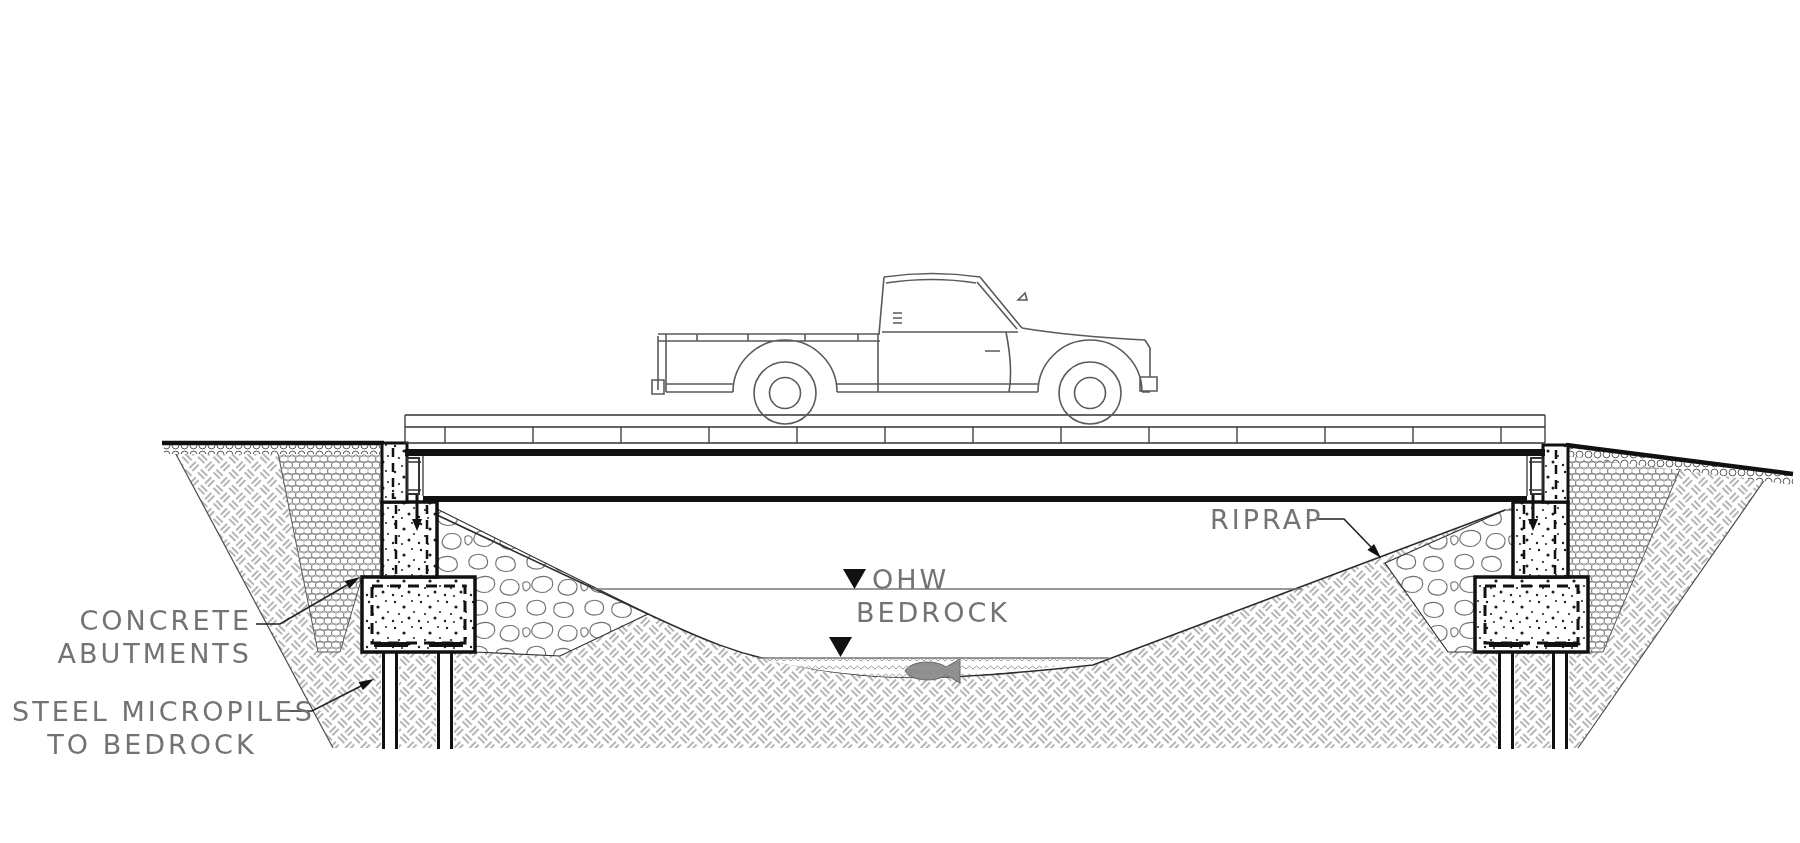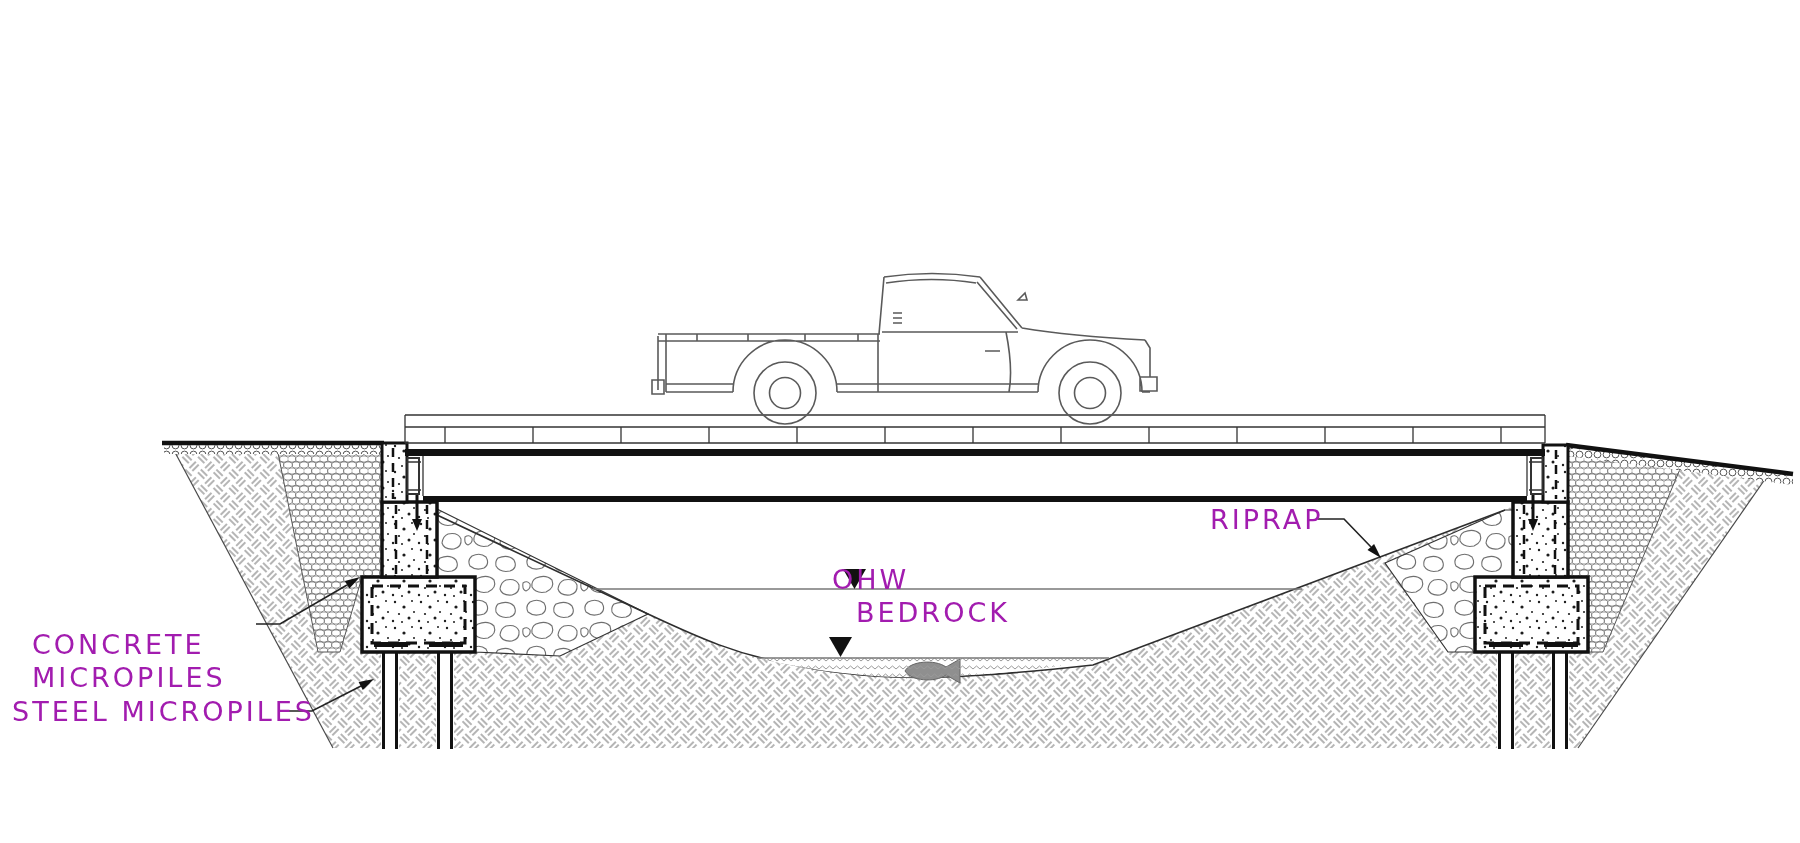--- a/index.html
+++ b/index.html
@@ -1,21 +1,21 @@
 <!DOCTYPE html>
 <html><head>
 <meta charset="utf-8">
 <style>
   html,body{margin:0;padding:0;background:#fff;}
   #canvas{position:relative;width:1800px;height:843px;background:#ffffff;overflow:hidden;
           font-family:"DejaVu Sans",sans-serif;}
   #drawing{position:absolute;left:0;top:0;}
-  .cad-label{position:absolute;color:#a21caf;font-size:27px;letter-spacing:3px;
+  .cad-label{position:absolute;color:#737373;font-size:27px;letter-spacing:3px;
              line-height:33px;white-space:pre;font-family:"DejaVu Sans",sans-serif;}
-  .right{margin-top:24px;}
+  .right{text-align:right;}
   .center{text-align:center;}
   .ws{word-spacing:12px;}
 </style>
 </head>
 <body>
 
 <div id="canvas">
 
 <svg id="drawing" width="1800" height="843" viewBox="0 0 1800 843">
   <defs>
@@ -238,24 +238,24 @@
   <g stroke="#222" stroke-width="1.6" fill="none">
     <path d="M256,624 L280,624 L347,585"></path>
     <polygon points="360,577 349.4,588.6 344.8,581" fill="#111" stroke="none"></polygon>
     <path d="M288,711 L312,711 L361,686"></path>
     <polygon points="374,679 362.8,689.9 358.6,681.9" fill="#111" stroke="none"></polygon>
     <path d="M1318,519 L1344,519 L1371,547"></path>
     <polygon points="1381,558 1367.5,550.1 1374.1,543.9" fill="#111" stroke="none"></polygon>
   </g>
 </svg>
 
-<div class="cad-label right" style="left:32px;top:604px;width:220px;"><span>CONCRETE</span><br><span>MICROPILES</span></div>
-
-<div class="cad-label center" style="left:12px;top:695px;width:280px;"><span>STEEL MICROPILES</span><br></div>
+<div class="cad-label right" style="left:32px;top:604px;width:220px;"><span>CONCRETE</span><br><span>ABUTMENTS</span></div>
+
+<div class="cad-label center" style="left:12px;top:695px;width:280px;"><span>STEEL MICROPILES</span><br><span>TO BEDROCK</span></div>
 
 <div class="cad-label" style="left:1210px;top:503px;">RIPRAP</div>
 
-<div class="cad-label" style="left:832px;top:563px;">OHW</div>
+<div class="cad-label" style="left:872px;top:563px;">OHW</div>
 
 <div class="cad-label" style="left:856px;top:596px;">BEDROCK</div>
 
 
 </div>
 
 </body></html>

